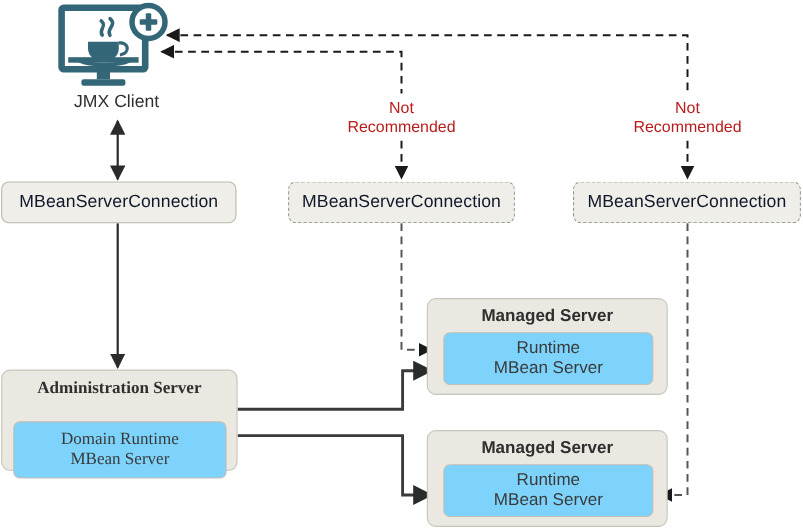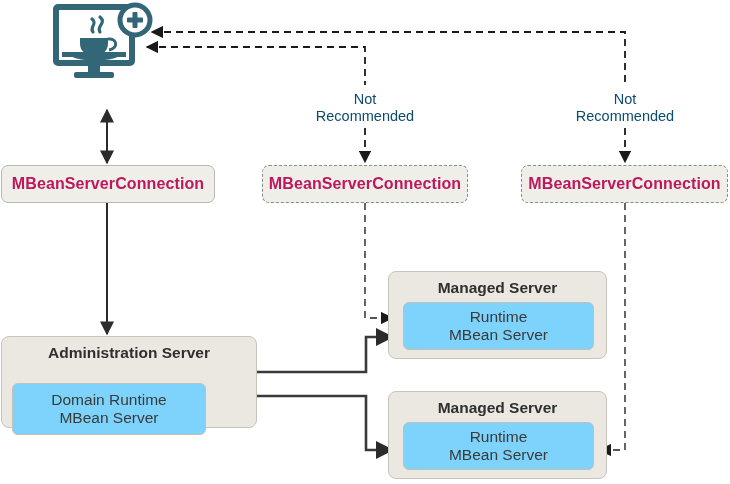--- a/index.html
+++ b/index.html
@@ -38,23 +38,22 @@
     text-align: center;
     color: #3a3a3a;
   }
   .node-box.dashed {
     border-style: dashed;
     border-color: #8b8b85;
     border-width: 1.5px;
   }
   .conn-label {
     font-size: 16px;
-    color: #be185d;
+    color: #0f172a;
     letter-spacing: 0.1px;
-    font-weight: bold;
   }
   .group-box {
     position: absolute;
     box-sizing: border-box;
     background: #eae8e0;
     border: 1px solid #c6c4bb;
     border-radius: 8px;
   }
   .group-title {
     position: absolute;
@@ -76,21 +75,21 @@
     justify-content: center;
     text-align: center;
     font-size: 15.5px;
     line-height: 1.15;
     color: #3a3a3a;
   }
   .free-label {
     position: absolute;
     text-align: center;
     font-size: 14.5px;
-    color: #0c4a6e;
+    color: #b91c1c;
     line-height: 1.2;
     white-space: pre-line;
   }
   .client-label {
     position: absolute;
     text-align: center;
     font-size: 16px;
     color: #2f2f2f;
   }
   #jmx-client-icon {
@@ -123,20 +122,21 @@
 
     <path d="M58 37 c9 -1 11 9 1 11" fill="none" stroke="#336677" stroke-width="3"></path>
 
     <path d="M22 53 c10 5 36 5 46 0" fill="none" stroke="#336677" stroke-width="3.4" stroke-linecap="round"></path>
 
     <circle cx="85" cy="18" r="15" fill="#ffffff" stroke="#336677" stroke-width="5"></circle>
     <rect x="77" y="15.5" width="16" height="5" rx="1" fill="#336677"></rect>
     <rect x="82.5" y="10" width="5" height="16" rx="1" fill="#336677"></rect>
   </svg>
 
+  <div class="client-label" style="left:50px; top:84px; width:112px;">JMX Client</div>
 
   <svg class="layer">
     <defs>
       <marker id="arrow-solid" viewBox="0 0 10 10" refX="9" refY="5" markerWidth="7" markerHeight="7" orient="auto-start-reverse">
         <path d="M 0 0 L 10 5 L 0 10 z" fill="#2b2b2b"></path>
       </marker>
       <marker id="arrow-dash" viewBox="0 0 10 10" refX="9" refY="5" markerWidth="7" markerHeight="7" orient="auto-start-reverse">
         <path d="M 0 0 L 10 5 L 0 10 z" fill="#1a1a1a"></path>
       </marker>
     </defs>
@@ -167,21 +167,21 @@
 
   <div class="free-label" style="left:560px; top:91px; width:130px;">Not
 Recommended</div>
 
   <div class="node-box conn-label" style="left:1px; top:165px; width:214px; height:38px;">MBeanServerConnection</div>
 
   <div class="node-box dashed conn-label" style="left:262px; top:165px; width:206px; height:38px;">MBeanServerConnection</div>
 
   <div class="node-box dashed conn-label" style="left:521px; top:165px; width:207px; height:38px;">MBeanServerConnection</div>
 
-  <div class="group-box" style="left:1px; top:336px; width:256px; height:92px;">
+  <div class="group-box" style="left:1px; top:336px; width:215px; height:92px;font-family:Liberation Serif, serif;">
     <div class="group-title" style="top:7px;">Administration Server</div>
     <div class="inner-box" style="left:10px; top:46px; width:194px; height:52px; white-space:pre-line;">Domain Runtime
 MBean Server</div>
   </div>
 
   <div class="group-box" style="left:388px; top:271px; width:219px; height:88px;">
     <div class="group-title" style="top:7px;">Managed Server</div>
     <div class="inner-box" style="left:14px; top:30px; width:191px; height:48px; white-space:pre-line;">Runtime
 MBean Server</div>
   </div>

